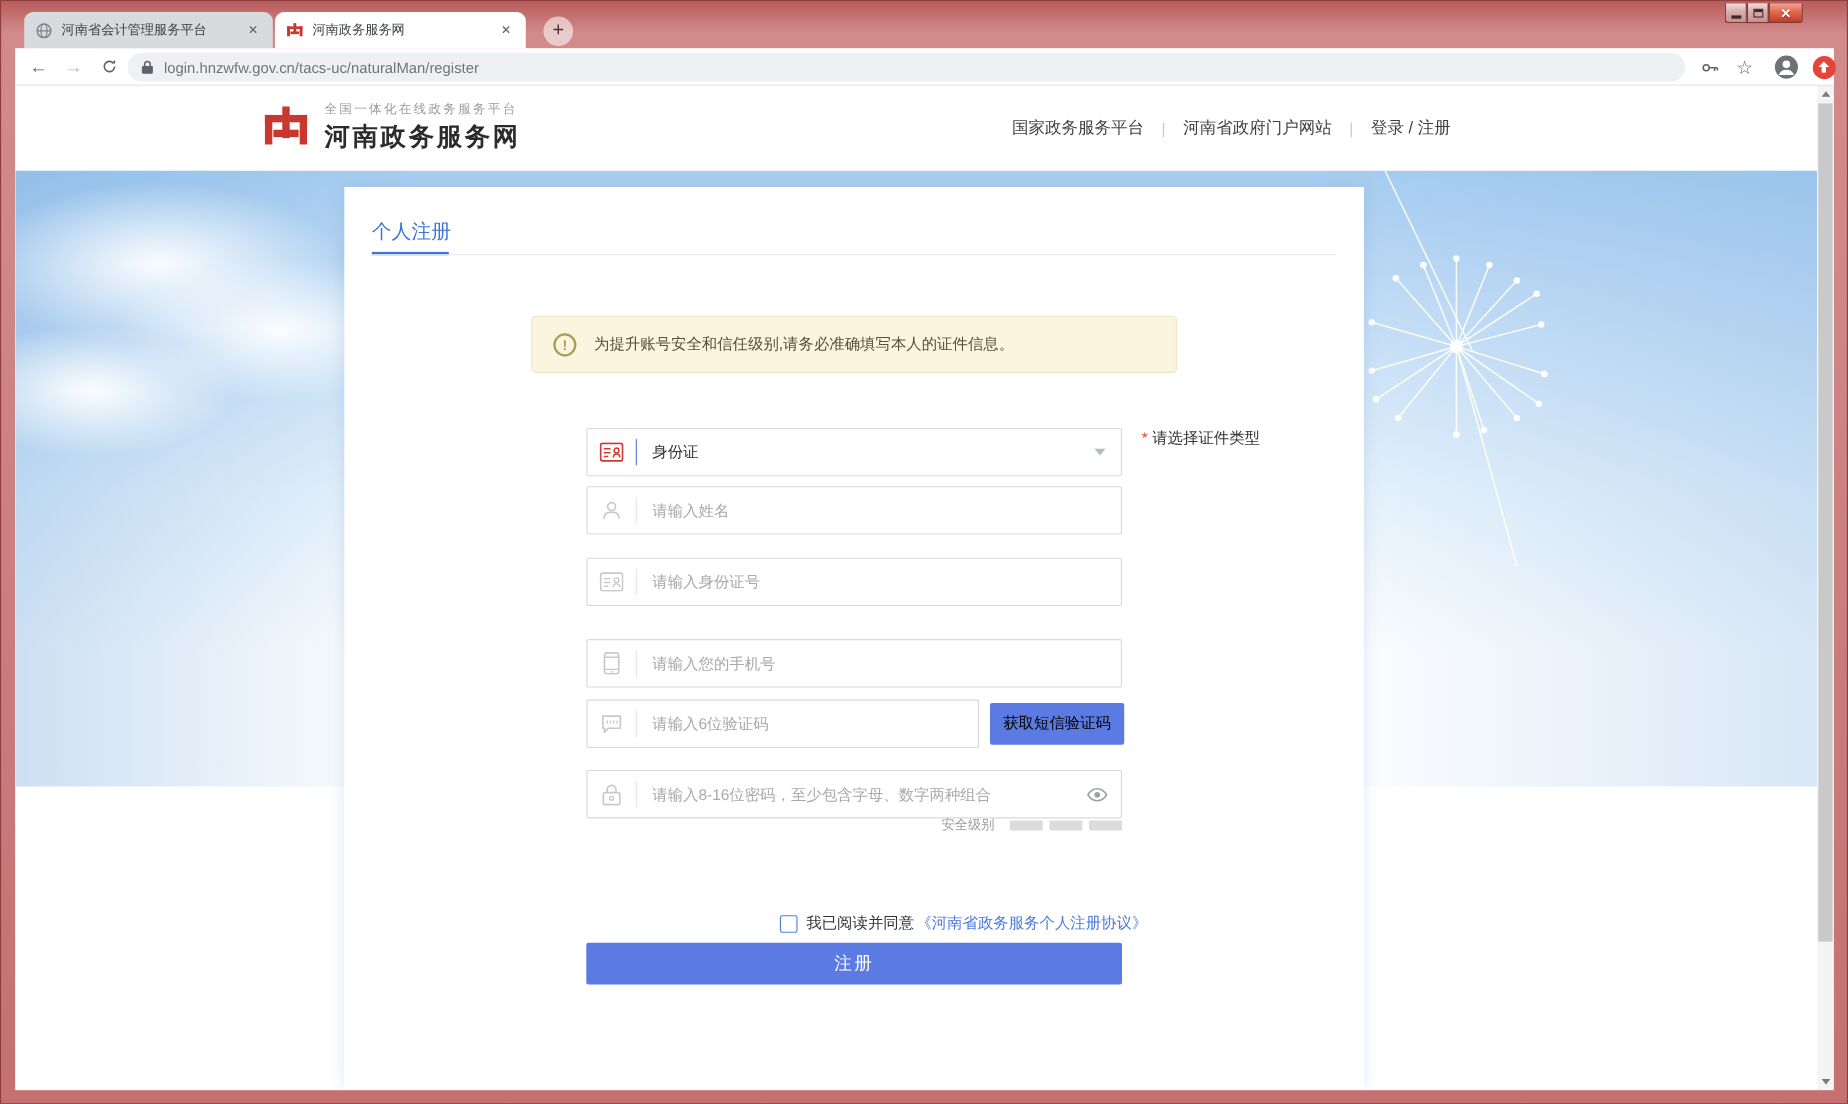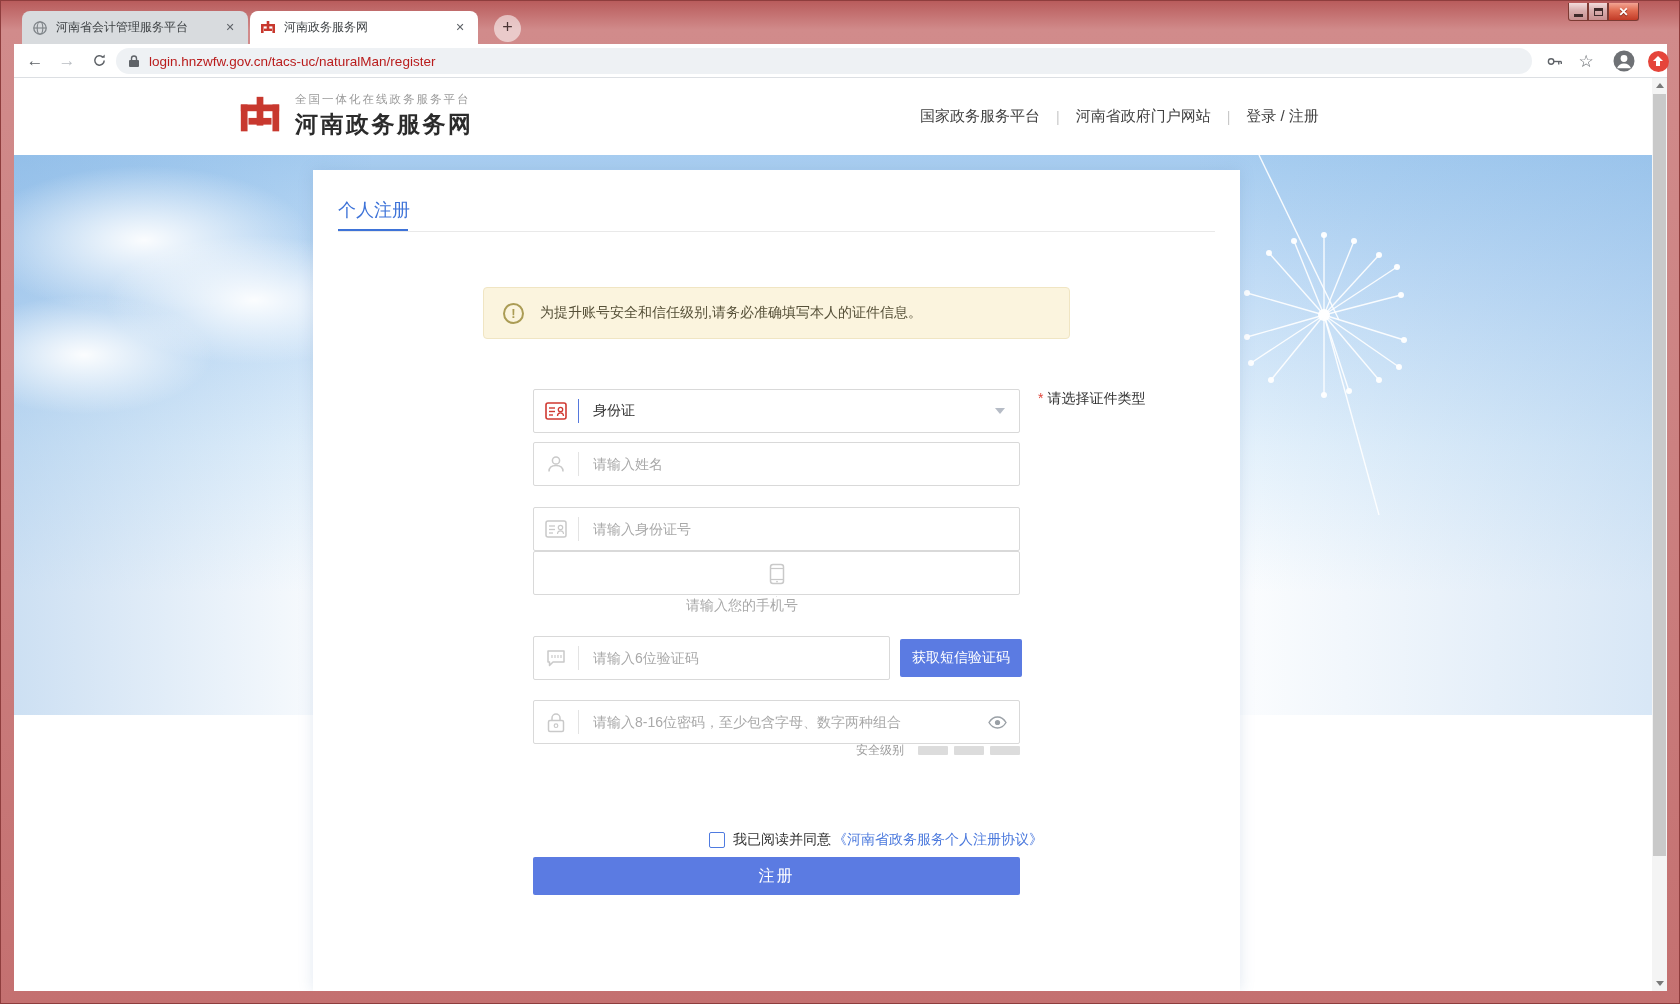--- a/index.html
+++ b/index.html
@@ -41,21 +41,21 @@
   .client { position:absolute; left:14px; top:44px; width:1653px; height:947px; background:#fff; }
   .toolbar { position:absolute; left:0; top:0; width:1653px; height:34px; background:#fff;
     border-bottom:1px solid #dcdfe3; }
   .navbtn { position:absolute; top:4px; width:26px; height:26px; text-align:center; line-height:26px;
     font-size:17px; color:#5f6368; border-radius:50%; }
   .navbtn.back { left:8px; }
   .navbtn.fwd { left:40px; color:#b9bdc2; }
   .navbtn.reload { left:72px; }
   .omnibox { position:absolute; left:102px; top:4px; width:1416px; height:26px; border-radius:13px;
     background:#eef1f4; display:flex; align-items:center; padding:0 12px; }
-  .urltext { font-size:13.5px; color:#b91c1c; margin-left:9px; }
+  .urltext { font-size:13.5px; color:#737373; margin-left:9px; }
   .tb-icon { position:absolute; top:5px; width:24px; height:24px; display:flex; align-items:center;
     justify-content:center; color:#5f6368; }
   .tb-key { left:1528px; }
   .tb-star { left:1560px; font-size:17px; }
   .tb-avatar { left:1598px; }
   .tb-update { left:1632px; }
   .update-badge { width:21px; height:21px; border-radius:50%; background:#e5443a; position:relative; }
   .update-badge:before { content:""; position:absolute; left:5.5px; top:5px; border-left:5px solid transparent;
     border-right:5px solid transparent; border-bottom:5px solid #fff; }
   .update-badge:after { content:""; position:absolute; left:8.5px; top:9px; width:4px; height:6px; background:#fff; }
@@ -110,24 +110,24 @@
   .f-sep.blue { background:#5578dd; }
   .field input { flex:1; border:none; outline:none; font-size:14px; color:#333; padding:0 14px;
     background:transparent; min-width:0; }
   .field input::placeholder { color:#a9a9a9; opacity:1; }
   .f-value { flex:1; font-size:14px; color:#333; padding:0 14px; }
   .caret { border-left:5px solid transparent; border-right:5px solid transparent; border-top:6px solid #b6bcc6;
     margin-right:14px; }
   .field-hint { position:absolute; left:725px; font-size:14px; color:#333; white-space:nowrap; }
   .field-hint .star { color:#e0443a; margin-right:4px; }
 
-  .f-select { top:207px;margin-top:12px; } .f-name { top:272px; } .f-id { top:337px; } .f-phone { top:381px;flex-direction:column; }
+  .f-select { top:207px;margin-top:12px; } .f-name { top:272px; } .f-id { top:337px; } .f-phone { top:411px; }
   .f-sms { top:466px; width:357px; }
   .sms-btn { position:absolute; left:587px; top:469px; width:122px; height:38px; background:#5b7be2;
-    border-radius:2px; color:#ffffff; font-size:14px; display:flex; align-items:center; justify-content:center;
+    border-radius:2px; color:#000000; font-size:14px; display:flex; align-items:center; justify-content:center;
     cursor:pointer; }
   .f-pwd { top:530px; } .f-confirm { top:594px; }
   .eye { margin-right:12px; cursor:pointer; display:flex; }
 
   .strength { position:absolute; left:220px; top:574px; width:487px; height:12px; display:flex;
     align-items:center; justify-content:flex-end; }
   .strength-label { font-size:12px; color:#9b9b9b; margin-right:8px; }
   .sbar { width:30px; height:9px; background:#dcdcdc; border-radius:1px; margin-left:6px; }
 
   .agree { position:absolute; left:396px; top:661px; display:flex; align-items:center; font-size:14px; }

